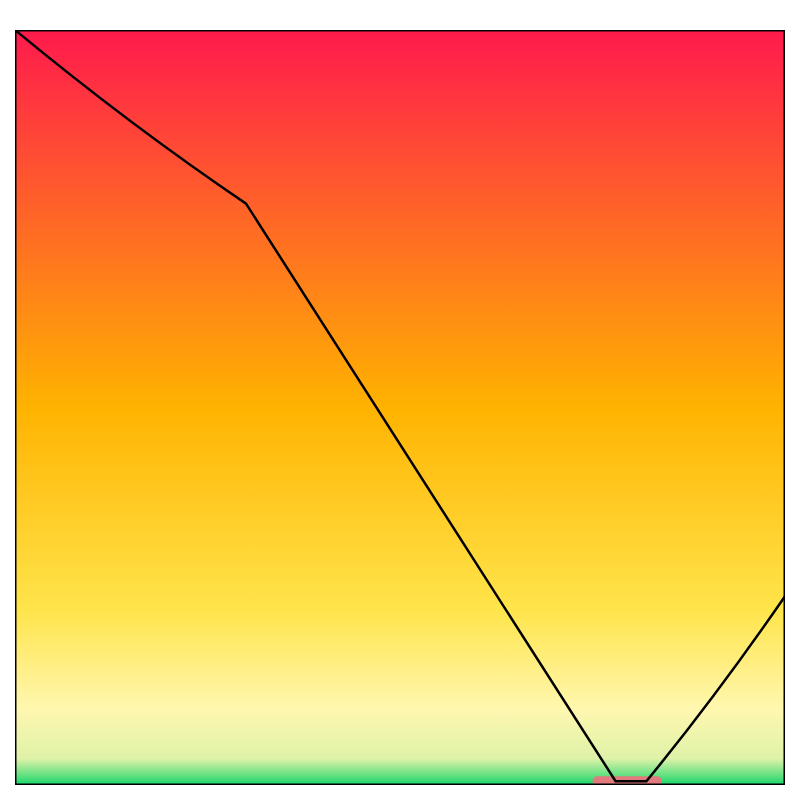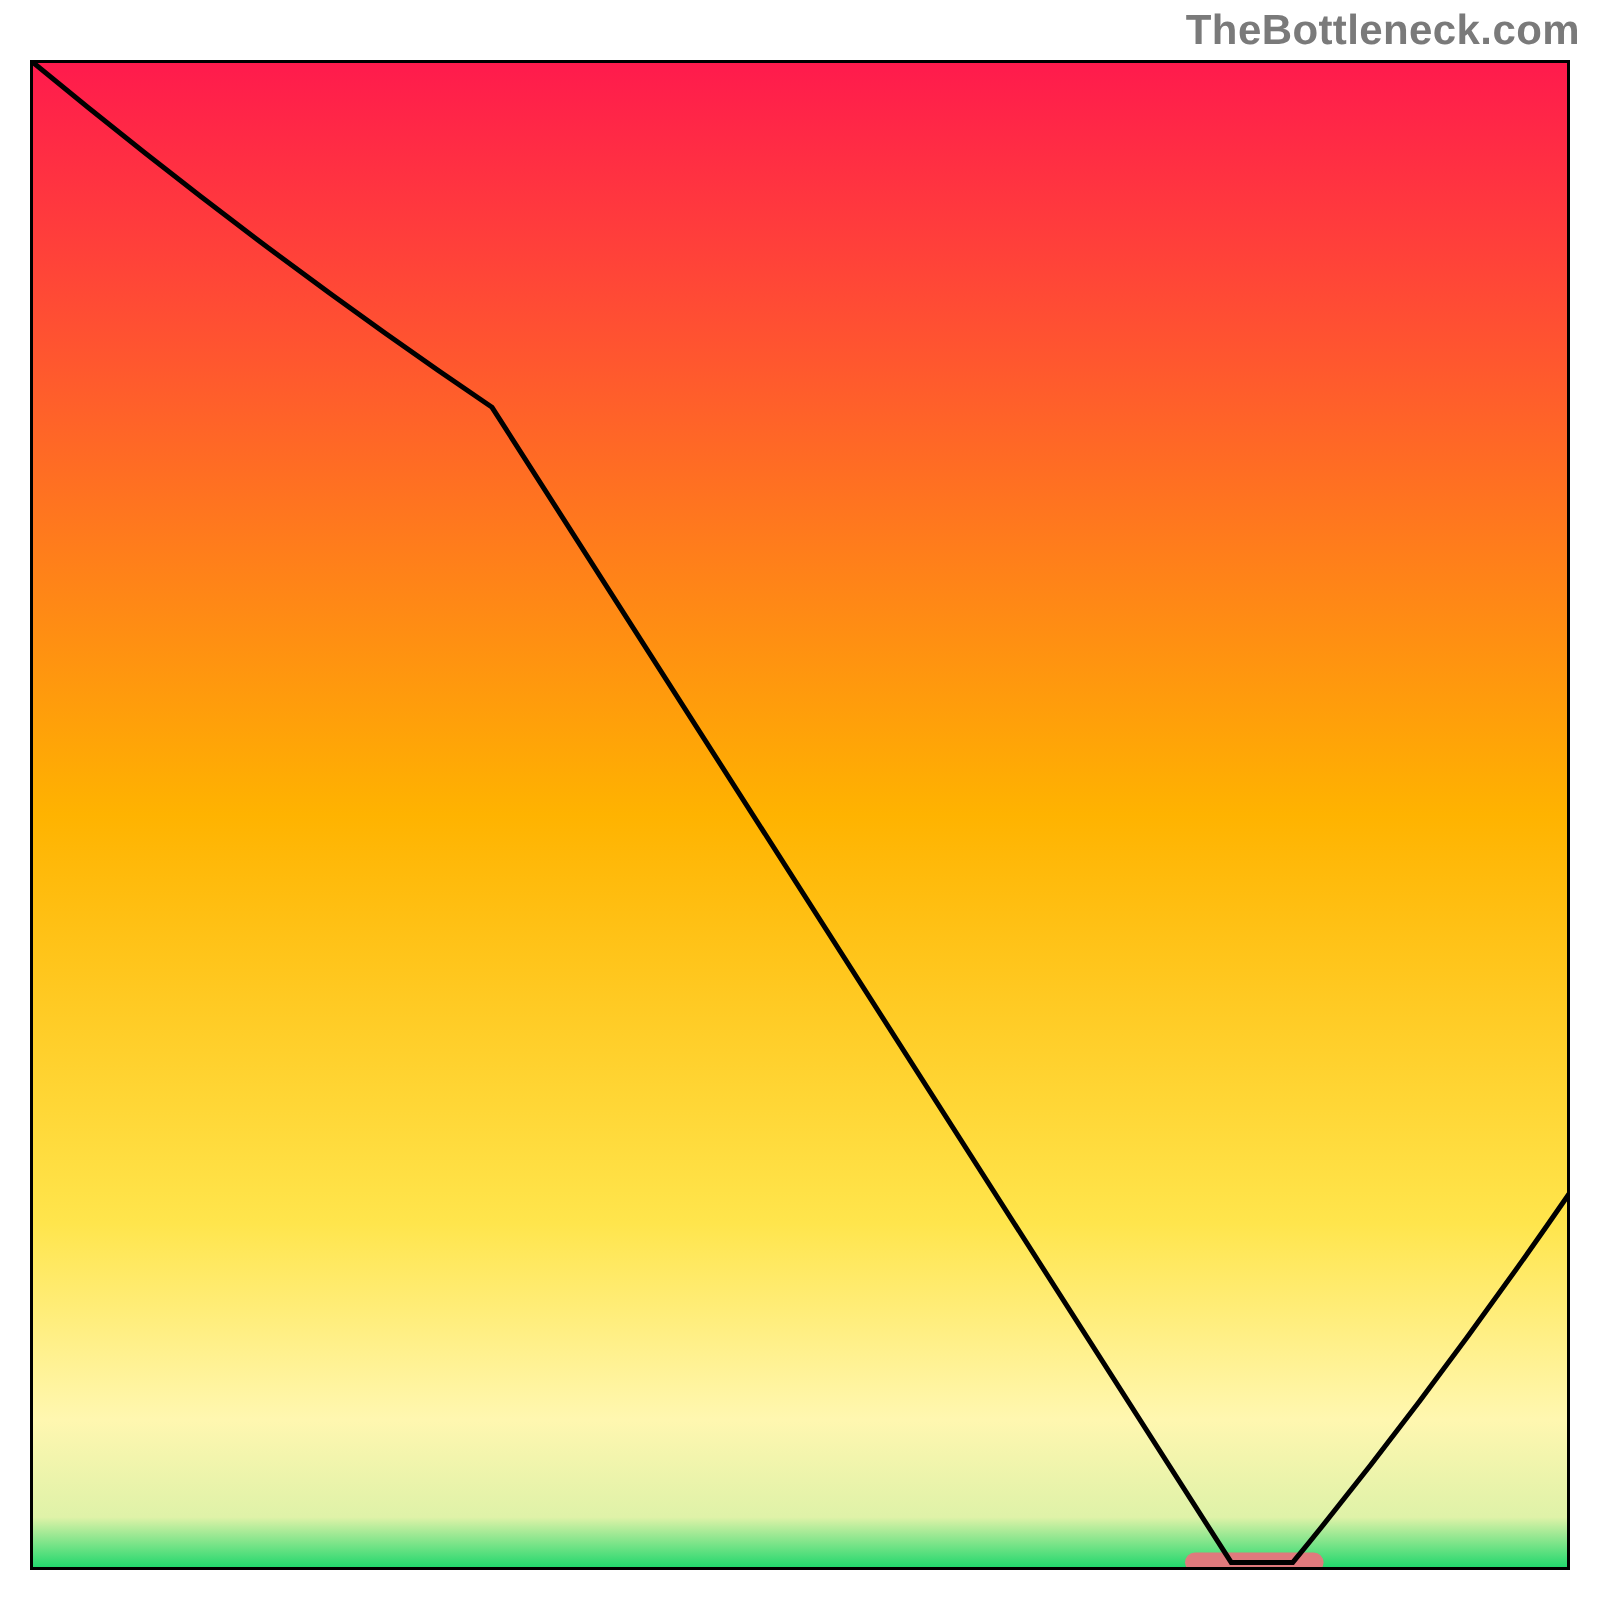--- a/index.html
+++ b/index.html
@@ -38,21 +38,20 @@
     display: block;
     width: 100%;
     height: 100%;
   }
 </style>
 </head>
 <body>
 
 <div class="stage">
 
-  <div class="watermark">TheBottleneck.com</div>
 
   <div class="plot-frame">
     <svg id="chart-svg" viewBox="0 0 770 755" preserveAspectRatio="none">
       <defs>
         <linearGradient id="bg-grad" x1="0" y1="0" x2="0" y2="1">
             <stop offset="0%" stop-color="#ff1a4d"></stop>
             <stop offset="50%" stop-color="#ffb300"></stop>
             <stop offset="77%" stop-color="#ffe54c"></stop>
             <stop offset="90%" stop-color="#fff7b0"></stop>
             <stop offset="96.5%" stop-color="#dff2a8"></stop>

